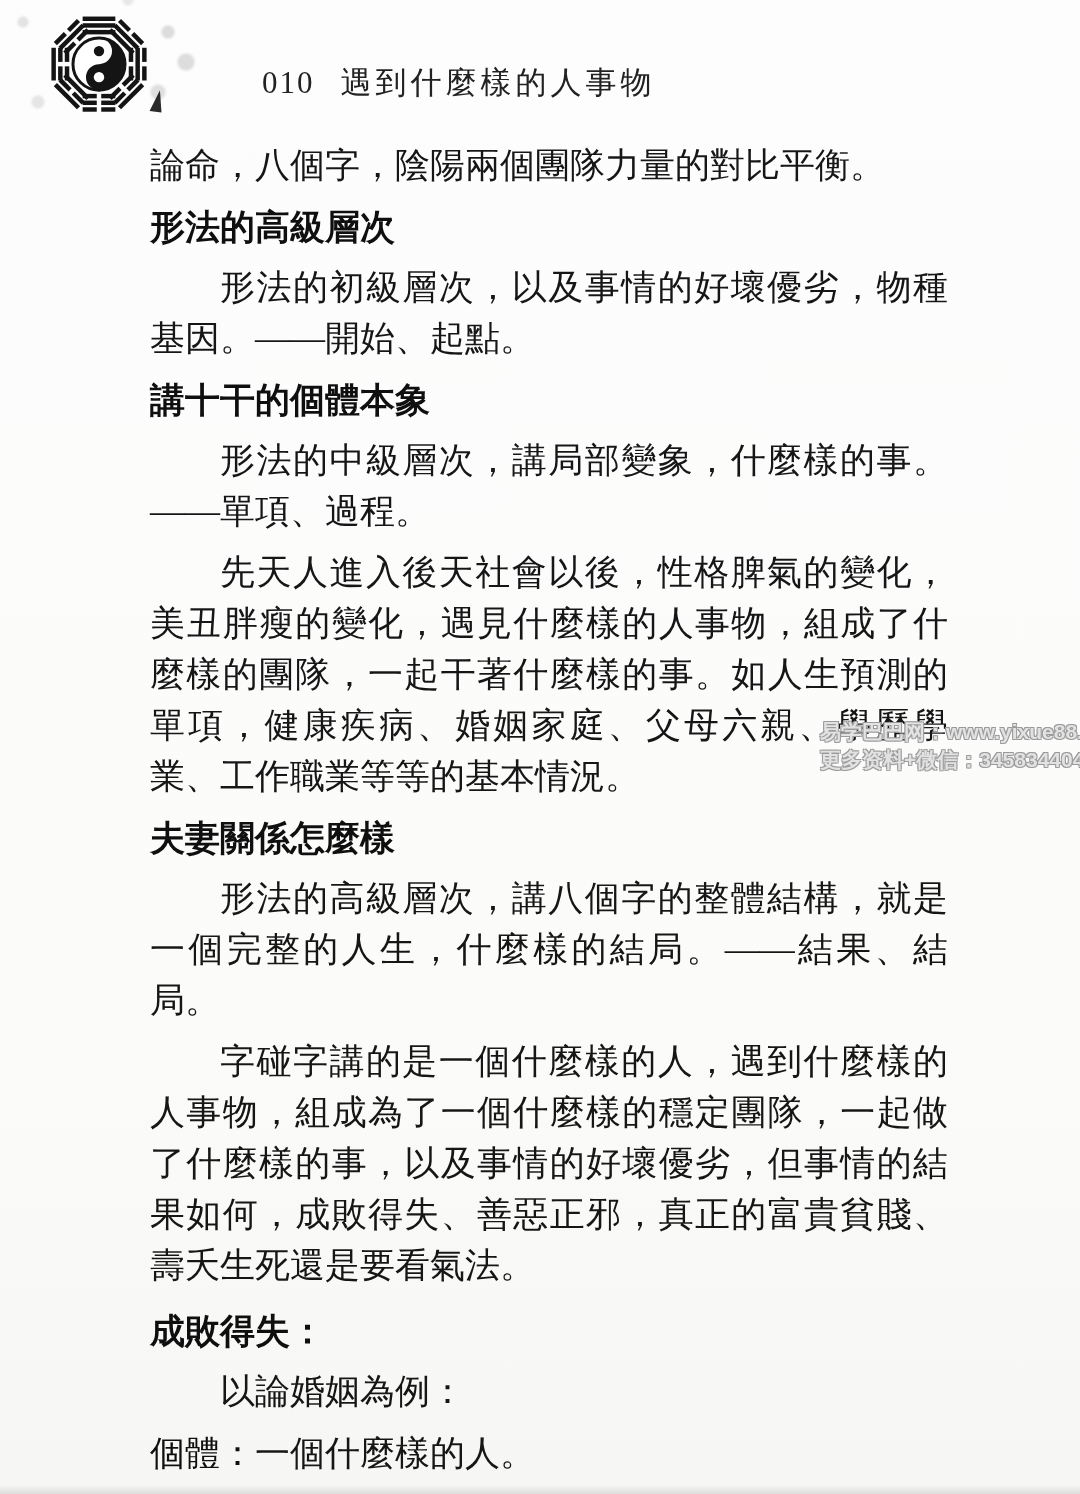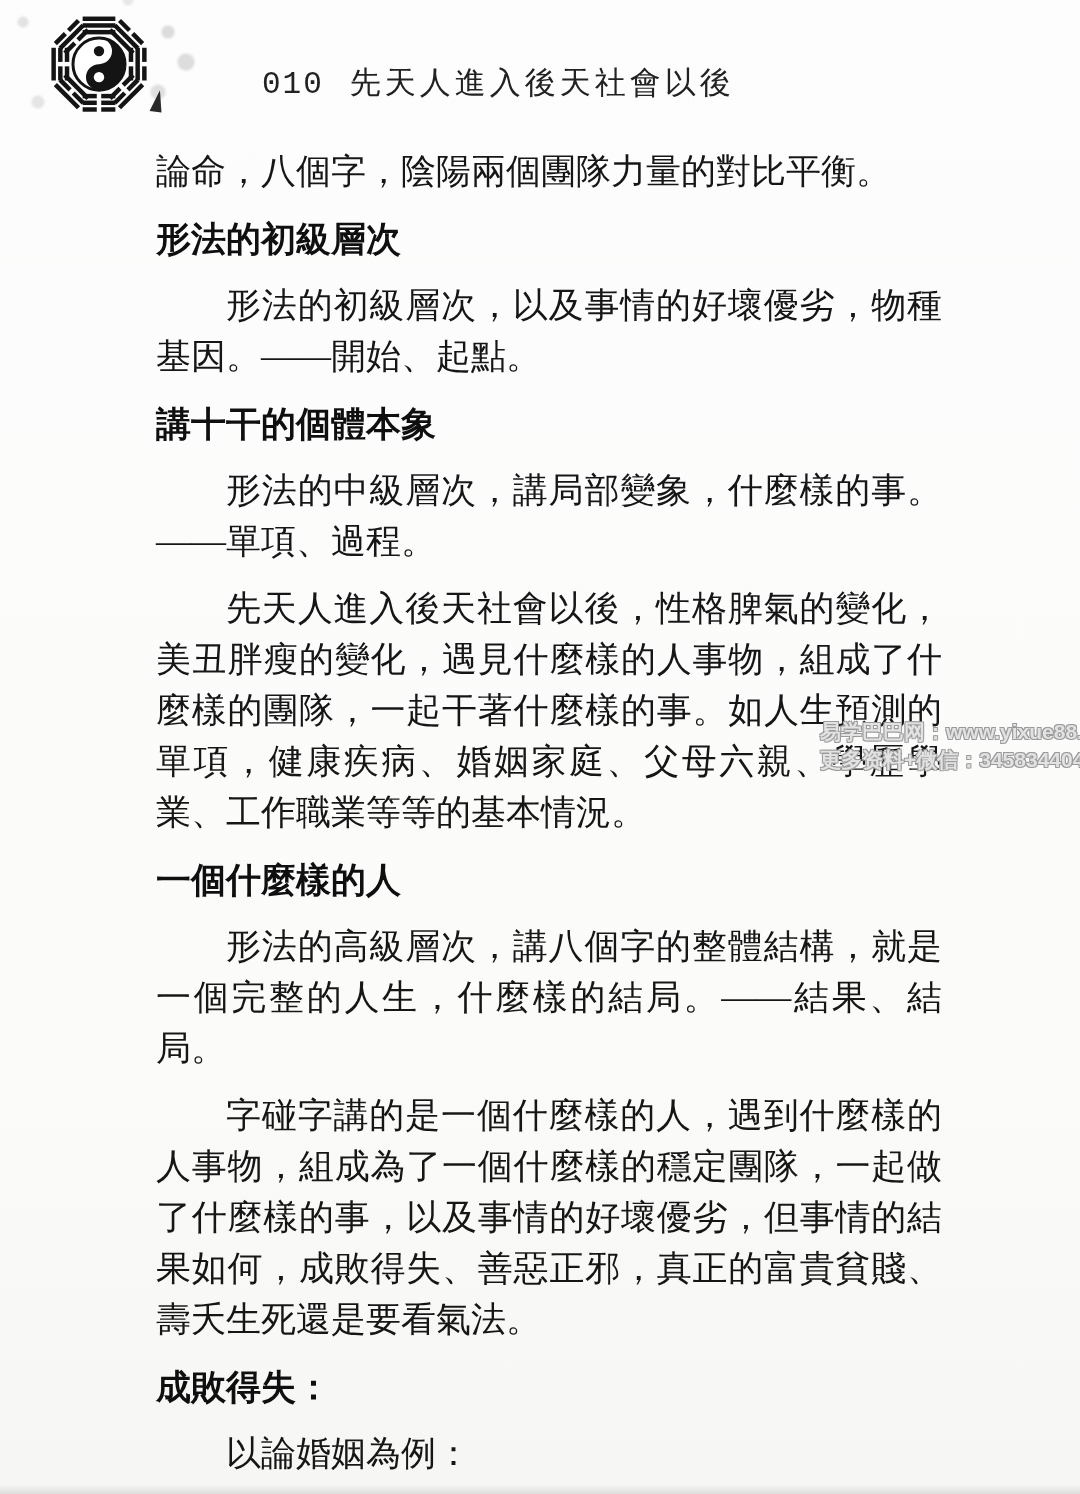--- a/index.html
+++ b/index.html
@@ -26,29 +26,29 @@
     filter:blur(1px);
   }
   .logo-svg{position:absolute;left:16px;top:0;}
   
   .header{
     position:absolute;left:262px;top:62px;
     font-size:31px;letter-spacing:4px;color:#222;
     font-family:"Liberation Serif","DejaVu Serif",serif;
     white-space:nowrap;
   }
-  .header .pageno{margin-right:26px;letter-spacing:2px;font-family:Liberation Mono, monospace;}
+  .header .pageno{margin-right:26px;letter-spacing:2px;}
   
   .content{
     position:absolute;left:140px;top:130px;width:818px;
     font-size:35px;line-height:51px;
     text-align:justify;
     color:#161616;
   }
-  .content .blk{margin:16px;}
+  .content .blk{margin:10px;}
   .content .body{text-indent:2em;}
   .content .noindent{text-indent:0;}
   .content .heading{
     font-family:"Liberation Sans","DejaVu Sans",sans-serif;
     font-weight:700;color:#0f0f0f;text-indent:0;
   }
   .content .spaced{margin-top:14px;margin-bottom:4px;}
   .content .labeled{text-indent:0;}
   .content .labeled .lbl{
     font-family:"Liberation Sans","DejaVu Sans",sans-serif;
@@ -146,31 +146,31 @@
       <circle cx="100" cy="97" r="35" fill="#ffffff" stroke="#141414" stroke-width="4"></circle>
       <path d="M100,62 a35,35 0 0 1 0,70 a17.5,17.5 0 0 1 0,-35 a17.5,17.5 0 0 0 0,-35 z" fill="#141414"></path>
       <circle cx="100" cy="79.5" r="7" fill="#141414"></circle>
       <circle cx="100" cy="114.5" r="7" fill="#ffffff"></circle>
 
       <path d="M168,160 l14,-28 l2,30 z" fill="#2a2a2a"></path>
     </svg>
   </div>
 
   <div class="header">
-    <span class="pageno">010</span><span>先天人進入後天社會以後</span>
+    <span class="pageno">010</span><span>遇到什麼樣的人事物</span>
   </div>
 
   <div class="content" id="content">
       <p class="blk body noindent">論命，八個字，陰陽兩個團隊力量的對比平衡。</p>
-      <p class="blk heading">形法的初級層次</p>
+      <p class="blk heading">形法的高級層次</p>
       <p class="blk body">形法的初級層次，以及事情的好壞優劣，物種基因。——開始、起點。</p>
       <p class="blk heading">講十干的個體本象</p>
       <p class="blk body">形法的中級層次，講局部變象，什麼樣的事。——單項、過程。</p>
       <p class="blk body">先天人進入後天社會以後，性格脾氣的變化，美丑胖瘦的變化，遇見什麼樣的人事物，組成了什麼樣的團隊，一起干著什麼樣的事。如人生預測的單項，健康疾病、婚姻家庭、父母六親、學歷學業、工作職業等等的基本情況。</p>
-      <p class="blk heading">一個什麼樣的人</p>
+      <p class="blk heading">夫妻關係怎麼樣</p>
       <p class="blk body">形法的高級層次，講八個字的整體結構，就是一個完整的人生，什麼樣的結局。——結果、結局。</p>
       <p class="blk body">字碰字講的是一個什麼樣的人，遇到什麼樣的人事物，組成為了一個什麼樣的穩定團隊，一起做了什麼樣的事，以及事情的好壞優劣，但事情的結果如何，成敗得失、善惡正邪，真正的富貴貧賤、壽夭生死還是要看氣法。</p>
       <p class="blk heading spaced">成敗得失：</p>
       <p class="blk body">以論婚姻為例：</p>
       <p class="blk labeled"><span class="lbl">個體：</span>一個什麼樣的人。</p>
       <p class="blk labeled"><span class="lbl">局部：</span>遇見了一個什麼樣人結婚，夫妻關係怎麼樣。</p>
     </div>
 
   <div class="watermark">
     <div>易学巴巴网：www.yixue88.cn</div>

